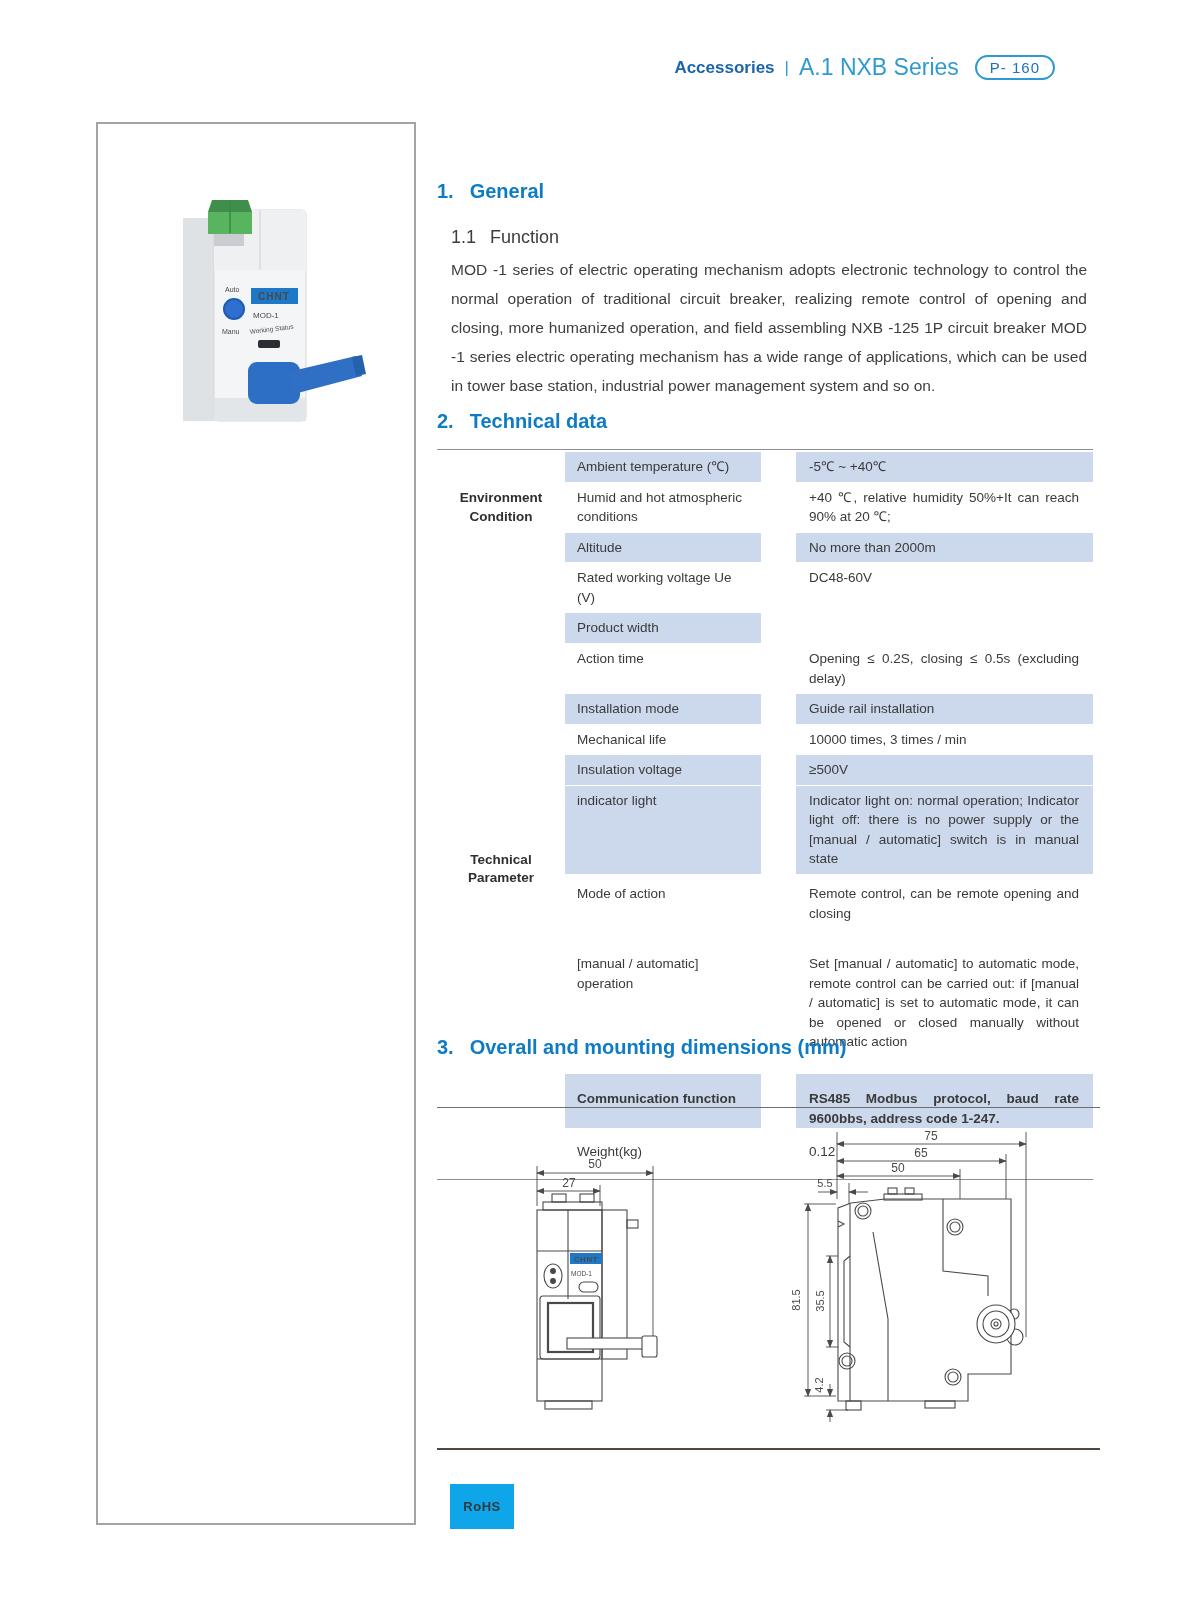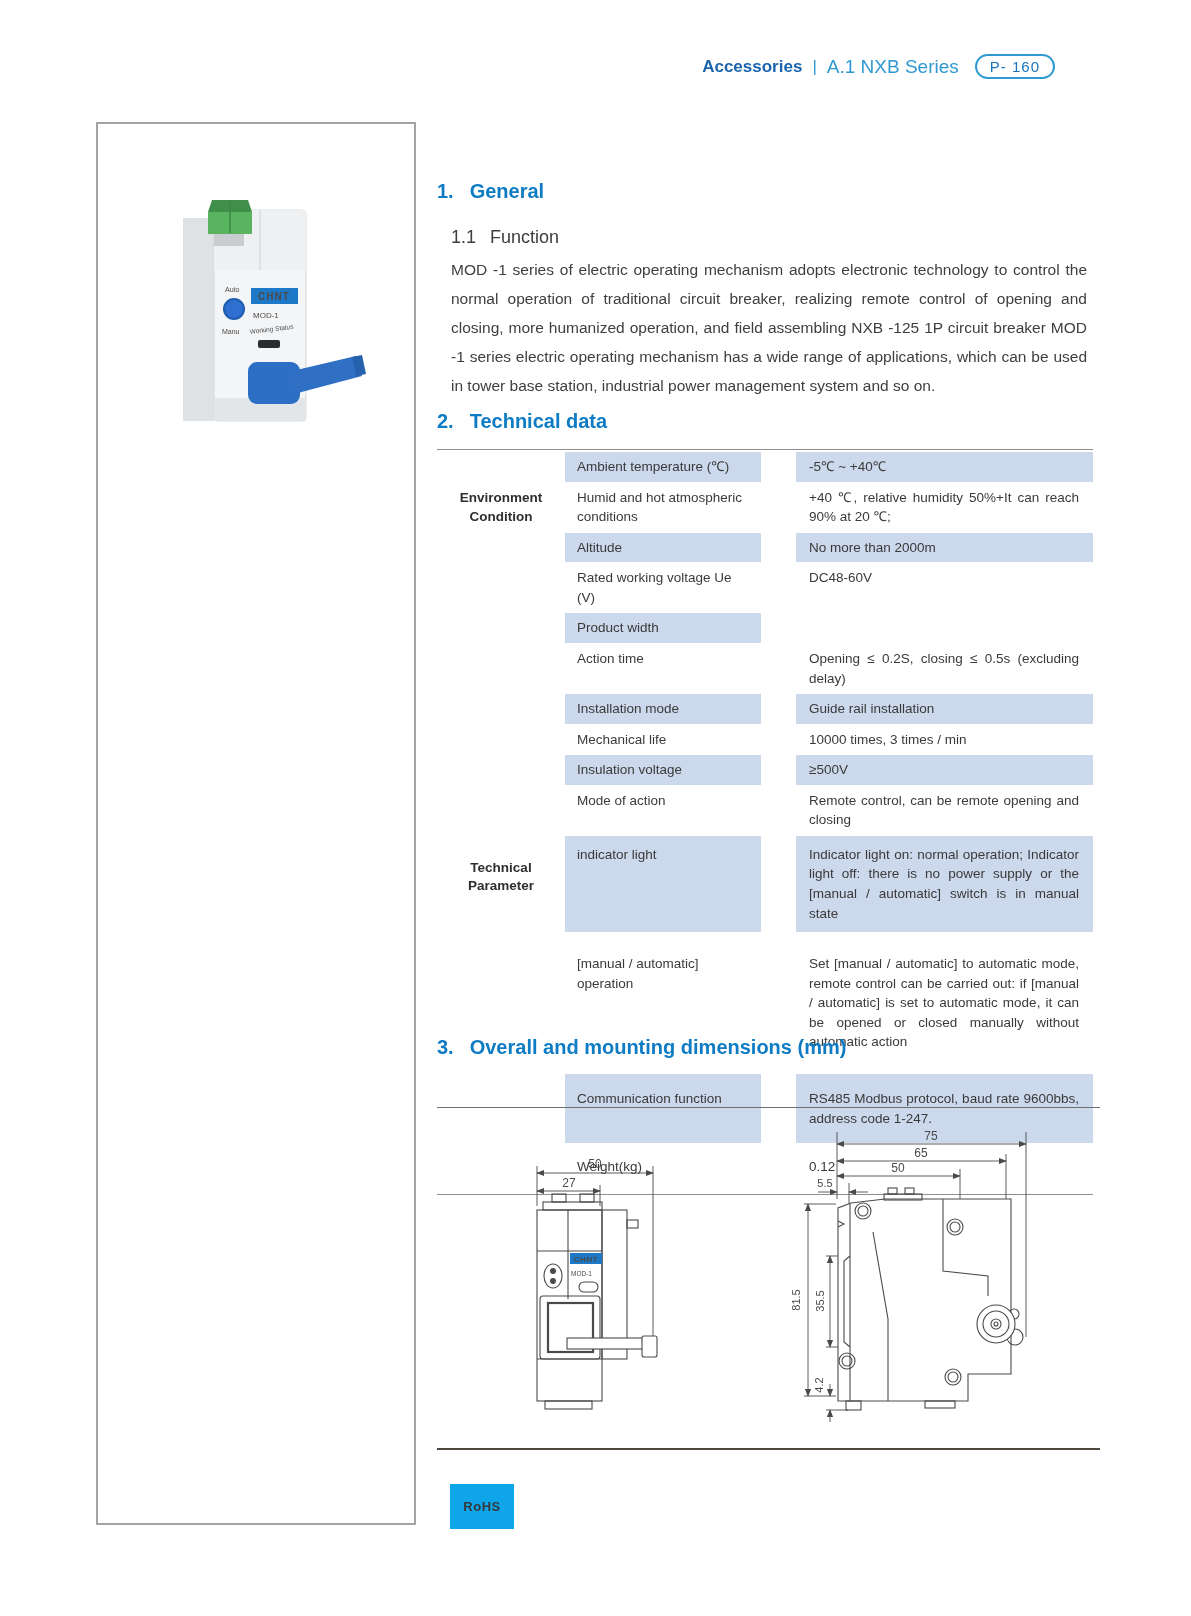--- a/index.html
+++ b/index.html
@@ -10,21 +10,21 @@
   *{margin:0;padding:0;box-sizing:border-box;}
   html,body{background:#fff;}
   body{
     width:1191px;height:1616px;position:relative;overflow:hidden;
     font-family:"Liberation Sans",sans-serif;color:var(--ink);
   }
   
   .hdr{position:absolute;top:54px;right:136px;display:flex;align-items:center;gap:10px;}
   .hdr-bold{font-weight:bold;font-size:17px;color:var(--accent-bold);}
   .hdr-div{font-size:17px;color:var(--accent-light);font-weight:300;}
-  .hdr-light{font-size:19px;color:var(--accent-light);}
+  .hdr-light{font-size:23px;color:var(--accent-light);}
   .hdr-badge{
     border:2px solid var(--accent-light);border-radius:999px;color:#1a72bb;
     font-size:15px;padding:2px 13px;letter-spacing:1px;margin-left:6px;
   }
   
   .photo-box{
     position:absolute;left:96px;top:122px;width:320px;height:1403px;
     border:2px solid #a3a3a3;background:#fff;
   }
   .photo-box svg{position:absolute;left:50px;top:42px;}
@@ -53,21 +53,21 @@
     text-align:center;font-weight:bold;font-size:13.5px;color:#2f2f2f;padding:4px 14px;line-height:1.35;
   }
   .t-rows{flex:1;display:flex;flex-direction:column;}
   .t-row{display:flex;margin-bottom:1px;gap:33px;}
   .t-cell{font-size:13.5px;line-height:1.45;padding:5px 10px 5px 12px;color:#3a3a3a;}
   .t-label{width:198px;flex:none;border-right:2px solid #fff;}
   .t-value{flex:1;text-align:justify;padding-left:13px;padding-right:14px;}
   .t-row.shaded .t-cell{background:var(--row-shade);}
   .t-group[data-gi="1"] .t-row:nth-child(8) .t-cell{padding-top:9px;padding-bottom:9px;}
   .t-group[data-gi="1"] .t-row:nth-child(9) .t-cell{padding-top:21px;padding-bottom:21px;}
-  .t-group[data-gi="1"] .t-row:nth-child(10) .t-cell{padding-top:15px;padding-bottom:15px;}
+  .t-group[data-gi="1"] .t-row:nth-child(10) .t-cell{padding-top:15px;padding-bottom:0;font-weight:bold;}
   .t-group[data-gi="1"] .t-row:nth-child(11) .t-cell{padding-top:13px;padding-bottom:13px;}
   
   .drawing-area{
     position:absolute;left:0;top:1107px;width:663px;height:343px;
     border-top:1px solid #6e6e6e;border-bottom:2px solid #50483e;
   }
   .drawing-area svg{position:absolute;}
   #front-view{left:58px;top:8px;}
   #side-view{left:341px;top:-4px;}
   svg text{font-family:"Liberation Sans",sans-serif;fill:#4a4a4a;}
@@ -186,27 +186,27 @@
             <div class="t-cell t-value">Guide rail installation</div>
           </div>
           <div class="t-row">
             <div class="t-cell t-label">Mechanical life</div>
             <div class="t-cell t-value">10000 times, 3 times / min</div>
           </div>
           <div class="t-row shaded">
             <div class="t-cell t-label">Insulation voltage</div>
             <div class="t-cell t-value">≥500V</div>
           </div>
+          <div class="t-row shaded">
+            <div class="t-cell t-label">indicator light</div>
+            <div class="t-cell t-value">Indicator light on: normal operation; Indicator light off: there is no power supply or the [manual / automatic] switch is in manual state</div>
+          </div>
           <div class="t-row">
             <div class="t-cell t-label">Mode of action</div>
             <div class="t-cell t-value">Remote control, can be remote opening and closing</div>
-          </div>
-          <div class="t-row shaded">
-            <div class="t-cell t-label">indicator light</div>
-            <div class="t-cell t-value">Indicator light on: normal operation; Indicator light off: there is no power supply or the [manual / automatic] switch is in manual state</div>
           </div>
           <div class="t-row">
             <div class="t-cell t-label">[manual / automatic] operation</div>
             <div class="t-cell t-value">Set [manual / automatic] to automatic mode, remote control can be carried out: if [manual / automatic] is set to automatic mode, it can be opened or closed manually without automatic action</div>
           </div>
           <div class="t-row shaded">
             <div class="t-cell t-label">Communication function</div>
             <div class="t-cell t-value">RS485 Modbus protocol, baud rate 9600bbs, address code 1-247.</div>
           </div>
           <div class="t-row">

